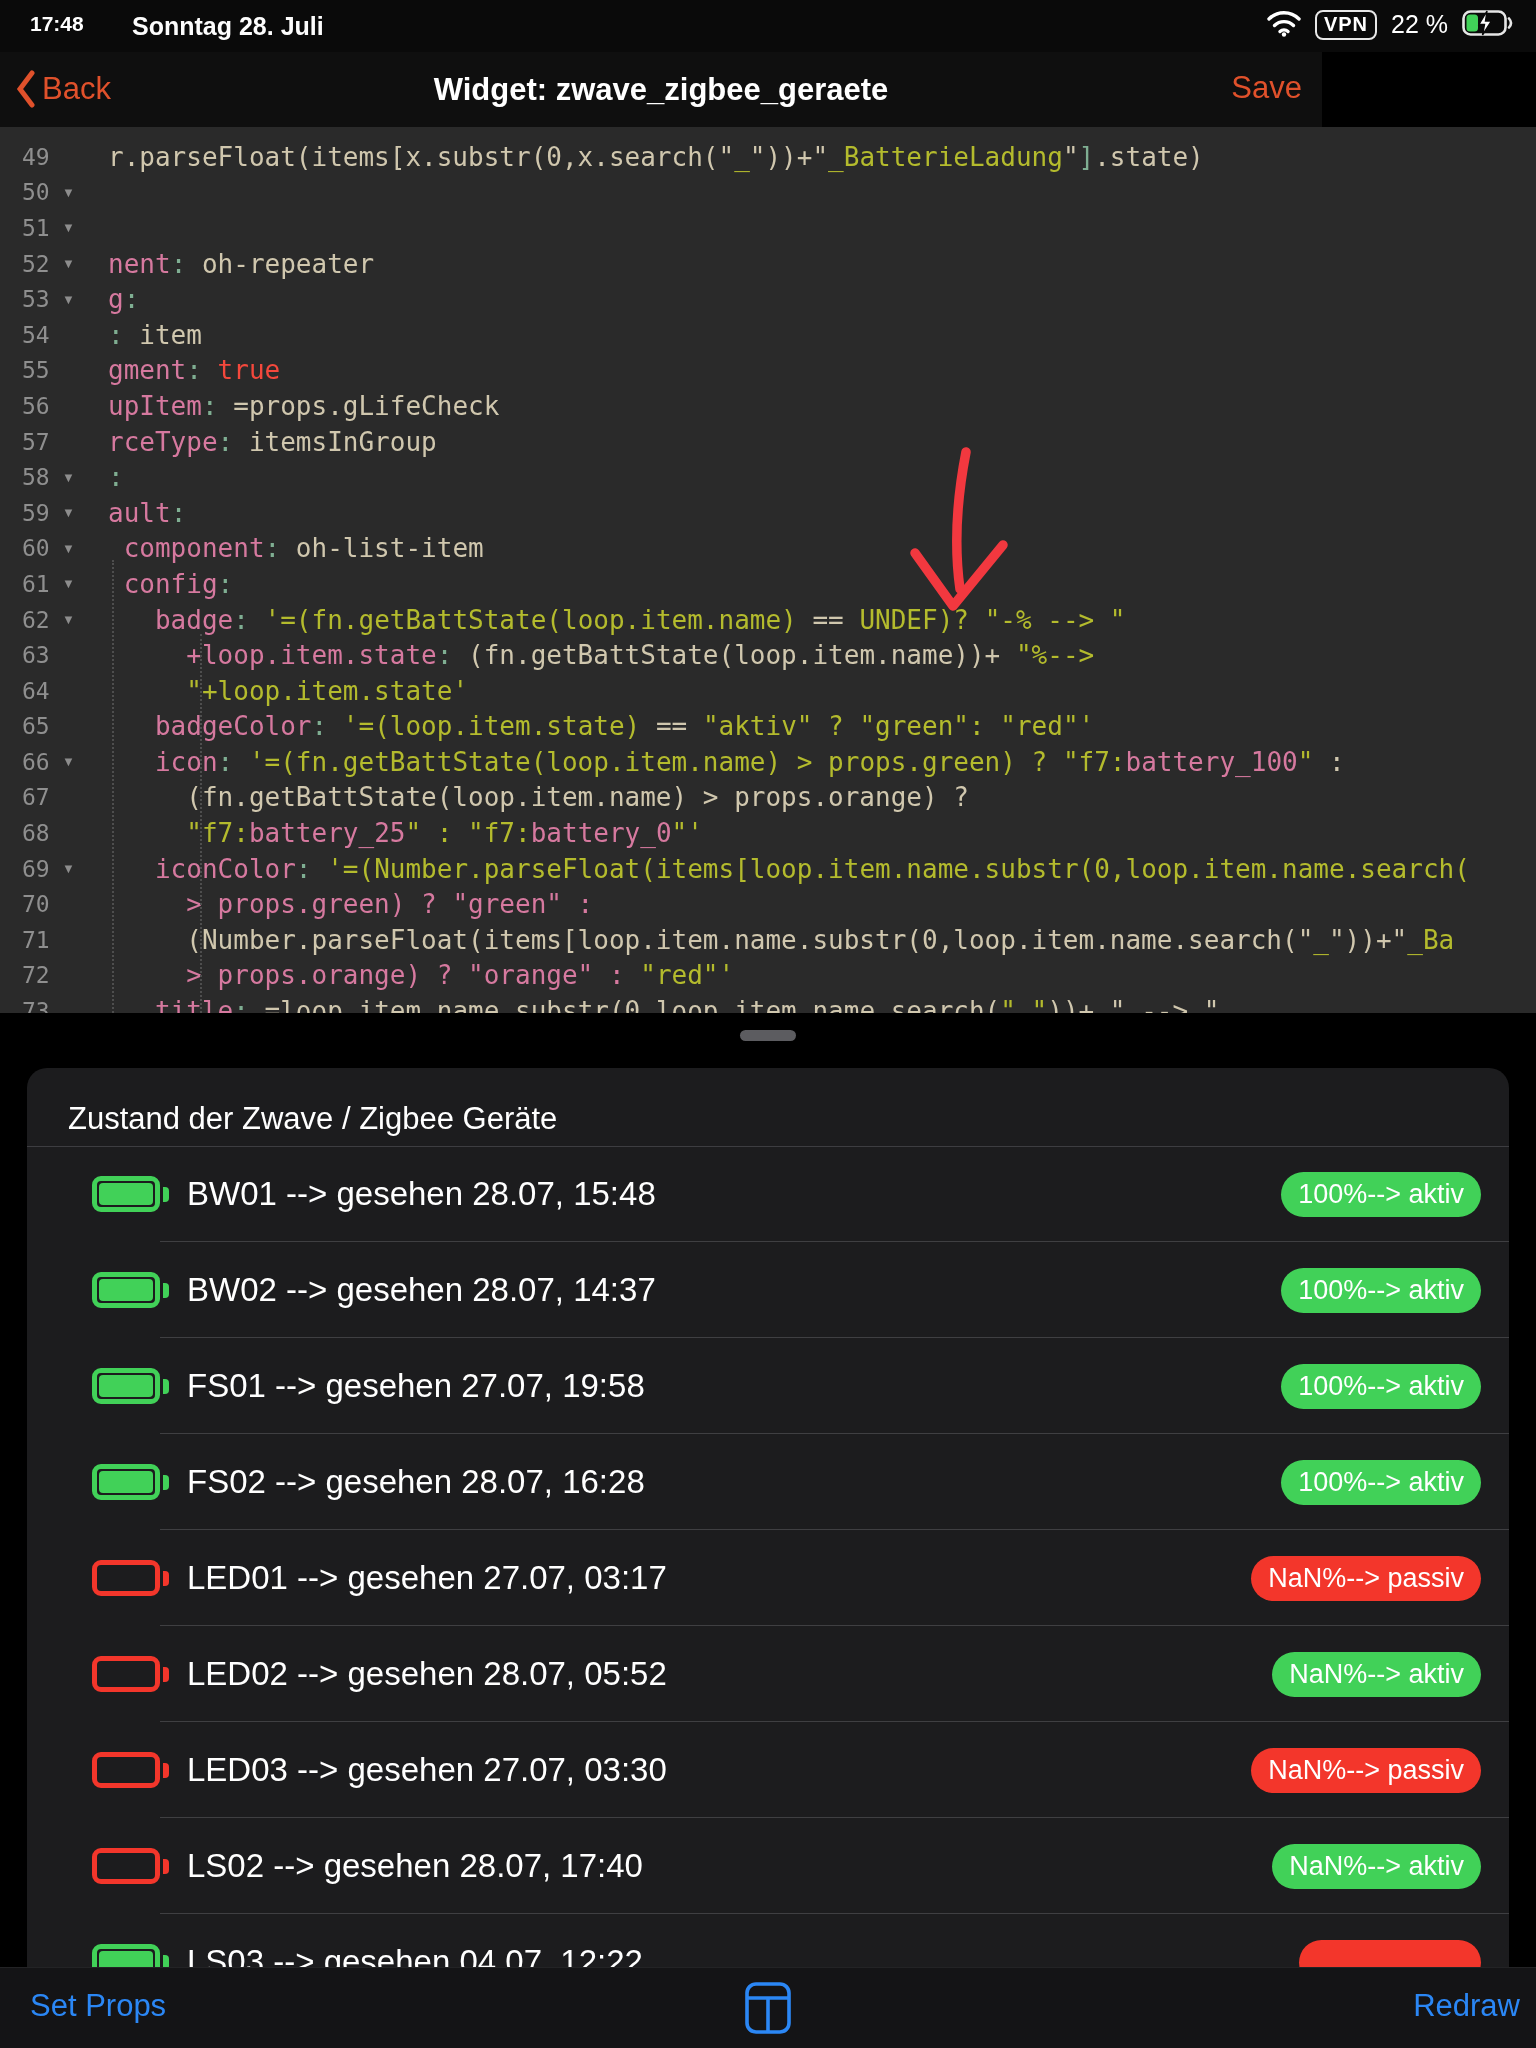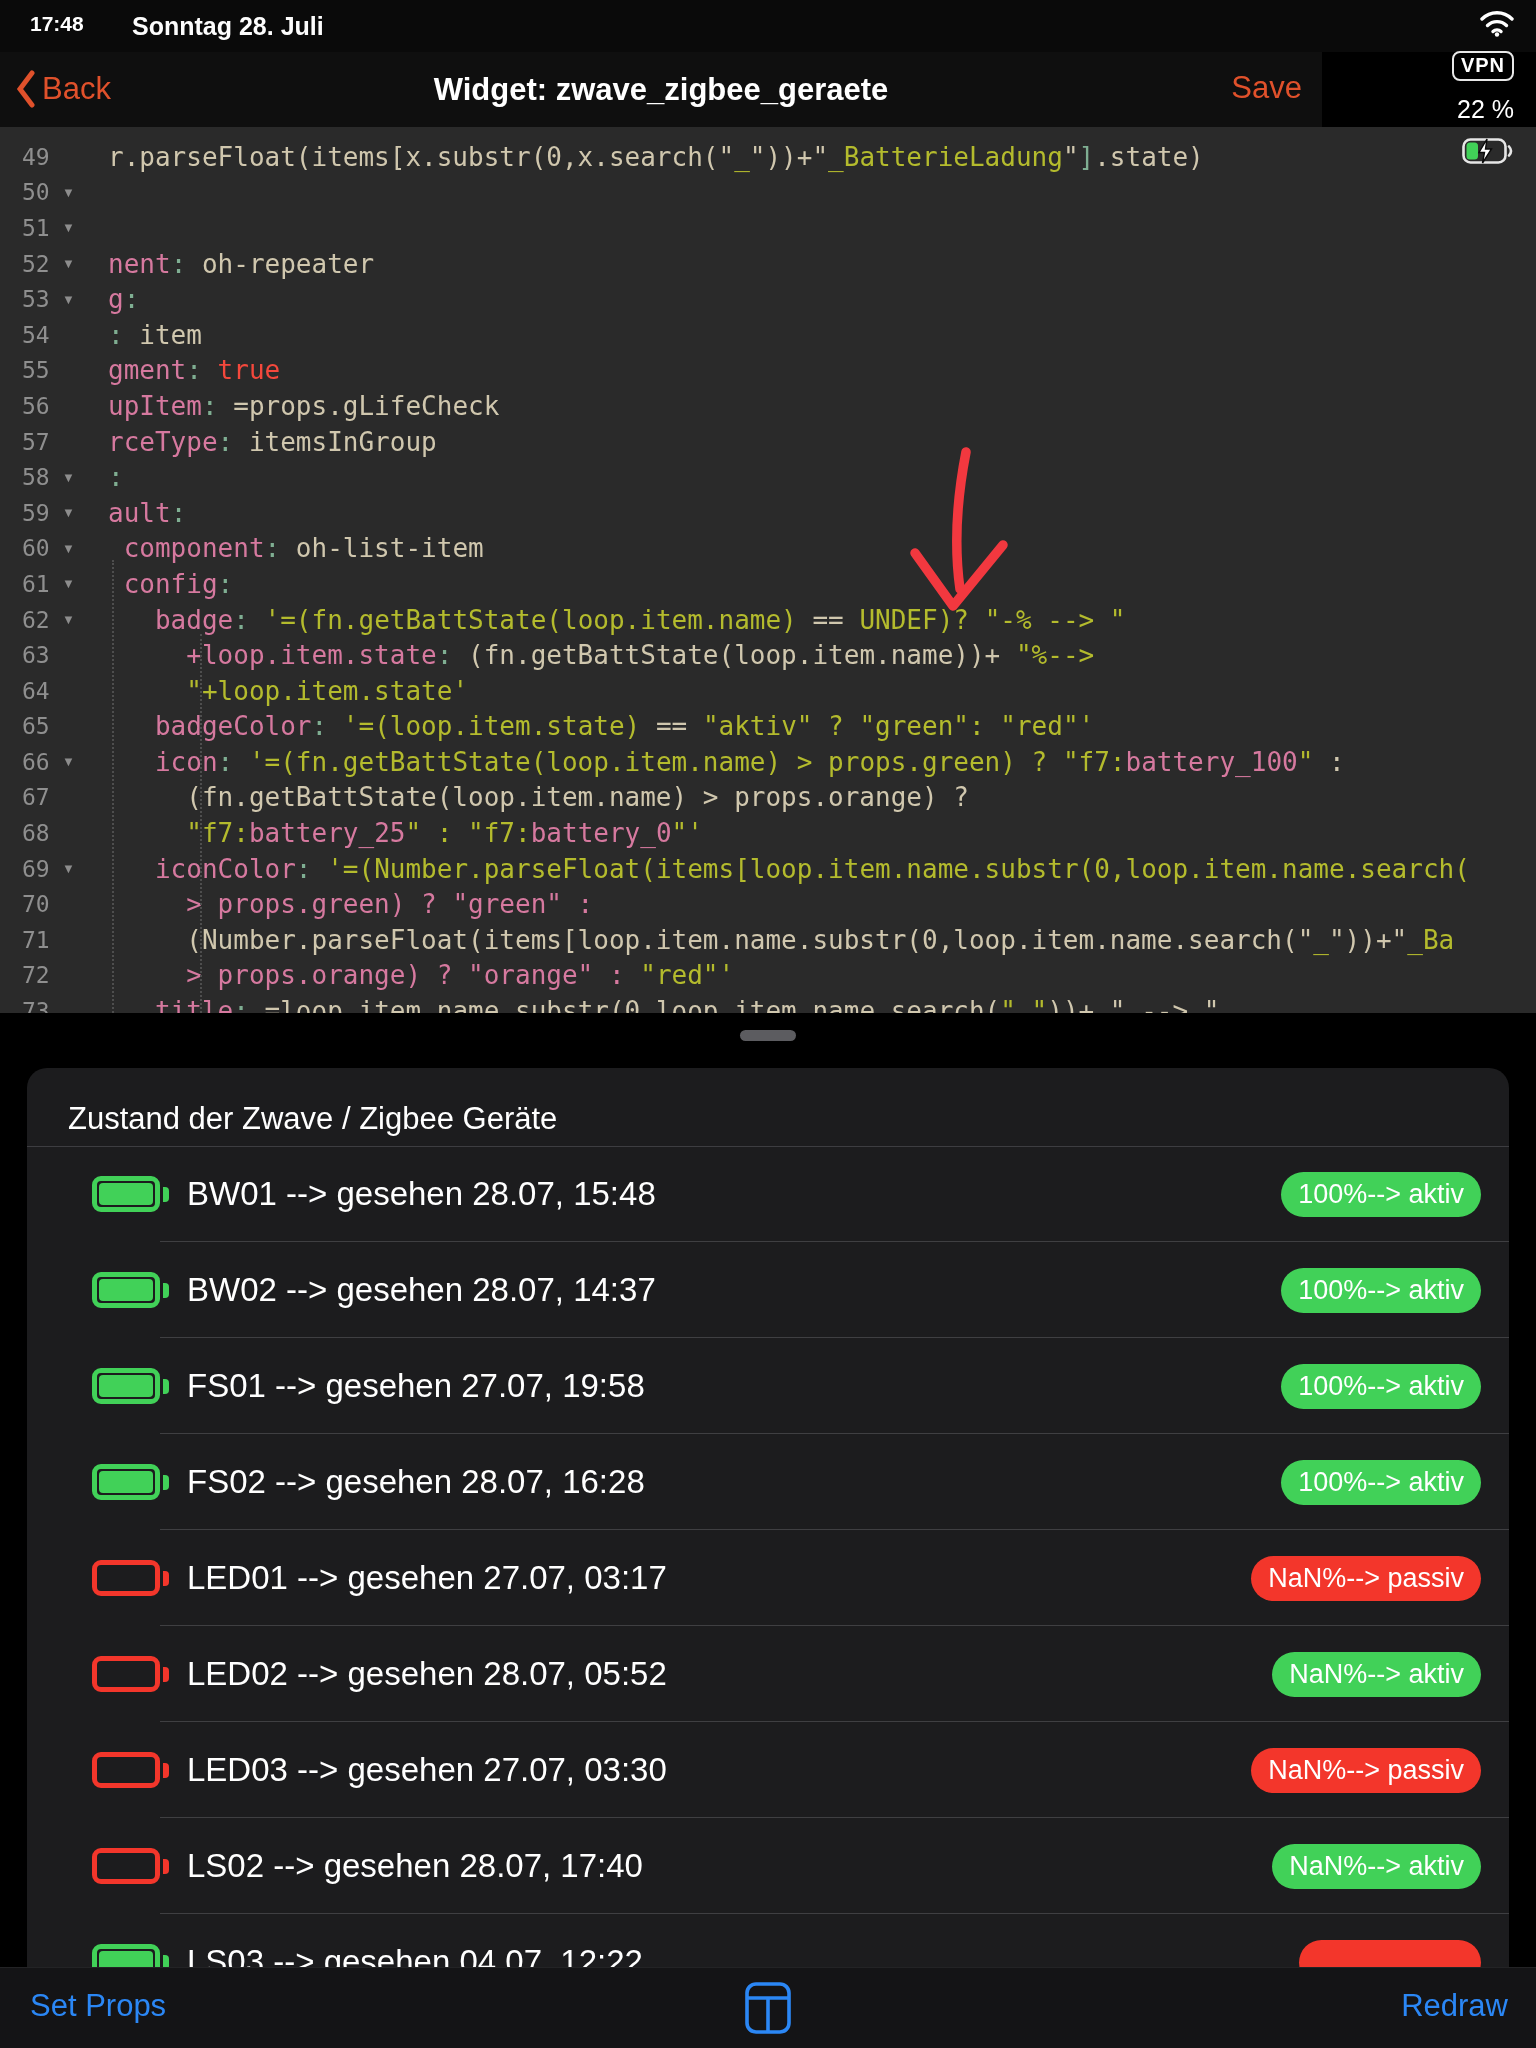--- a/index.html
+++ b/index.html
@@ -5,21 +5,21 @@
   html,body{margin:0;padding:0;background:#000;}
   body{width:1536px;height:2048px;position:relative;overflow:hidden;
        font-family:"Liberation Sans",sans-serif;color:#fff;
        -webkit-font-smoothing:antialiased;}
   .abs{position:absolute;}
 
   
   #statusbar{left:0;top:0;width:1536px;height:52px;background:#0a0a0a;z-index:6;}
   #sb-time{left:30px;top:12px;font-size:21px;font-weight:bold;}
   #sb-date{left:132px;top:12px;font-size:25px;font-weight:bold;color:#fdfdfd;}
-  #sb-right{right:22px;top:10px;display:flex;align-items:flex-end;gap:14px;flex-direction:column;}
+  #sb-right{right:22px;top:10px;display:flex;align-items:flex-start;gap:14px;}
   #vpn-badge{border:2px solid #e8e8e8;border-radius:8px;font-size:20px;font-weight:bold;
              padding:1px 7px 2px;letter-spacing:1px;}
   #sb-batt-pct{font-size:25px;}
 
   
   #navbar{left:0;top:52px;width:1322px;height:75px;background:#0f0f0f;z-index:6;}
   #back-btn{left:16px;top:18px;display:flex;align-items:center;gap:6px;cursor:pointer;}
   #back-label{font-size:31px;color:var(--accent-orange);}
   #nav-title{left:0;right:0;top:20px;text-align:center;font-size:31px;font-weight:bold;}
   #save-btn{right:20px;top:18px;font-size:31px;color:var(--accent-orange);cursor:pointer;}
@@ -64,21 +64,21 @@
   .row-label{font-size:33px;color:#fff;flex:1;}
   .badge{flex:none;margin-right:28px;height:45px;line-height:45px;border-radius:23px;
          padding:0 17px;font-size:27px;color:#fff;box-sizing:border-box;}
   .badge.empty{width:182px;padding:0;}
 
   
   #toolbar{left:0;top:1967px;width:1536px;height:81px;background:var(--toolbar-bg);
            z-index:7;border-top:1px solid #232325;box-sizing:border-box;}
   #set-props-btn{left:30px;top:20px;font-size:31px;color:var(--accent-blue);cursor:pointer;}
   #layout-btn{left:745px;top:14px;cursor:pointer;}
-  #redraw-btn{right:28px;top:20px;font-size:31px;color:var(--accent-blue);cursor:pointer;}
+  #redraw-btn{right:16px;top:20px;font-size:31px;color:var(--accent-blue);cursor:pointer;}
 </style>
 </head>
 <body>
 
 <div id="statusbar" class="abs">
   <span id="sb-time" class="abs">17:48</span>
   <span id="sb-date" class="abs">Sonntag 28. Juli</span>
   <div id="sb-right" class="abs">
     <svg width="34" height="27" viewBox="0 0 34 27">
       <path d="M2 9 A21 21 0 0 1 32 9" fill="none" stroke="#fff" stroke-width="3.4" stroke-linecap="round"></path>

